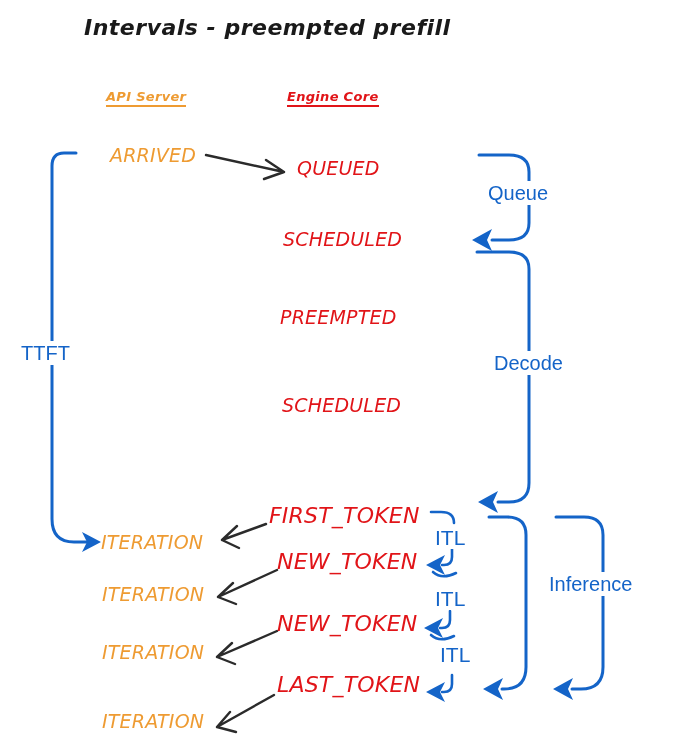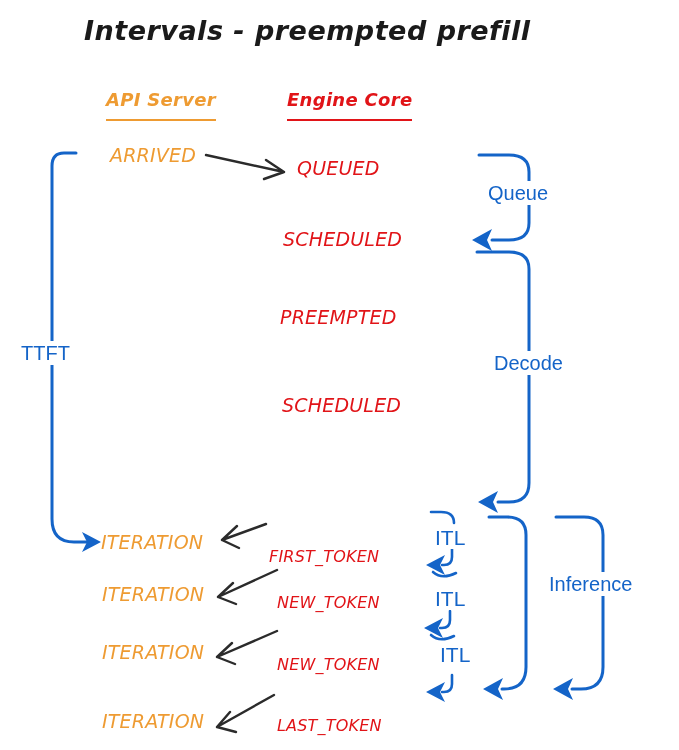--- a/index.html
+++ b/index.html
@@ -9,29 +9,29 @@
     --arrow:#2b2b2b;
   }
   html,body{margin:0;padding:0;background:#ffffff;}
   .canvas{
     position:relative;width:679px;height:750px;background:#ffffff;
     overflow:hidden;font-family:"DejaVu Sans",sans-serif;
   }
   .strokes{position:absolute;left:0;top:0;z-index:1;}
   .lbl{position:absolute;white-space:nowrap;z-index:2;line-height:1.1;}
   .title{
-    font-size:27px;font-weight:600;font-style:italic;color:#1a1a1a;
+    font-size:22px;font-weight:600;font-style:italic;color:#1a1a1a;
     letter-spacing:.5px;
   }
   .hdr{
-    font-size:18px;font-style:italic;font-weight:600;
-    border-bottom:2px solid currentColor;padding-bottom:9px;letter-spacing:.3px;
+    font-size:13px;font-style:italic;font-weight:600;
+    border-bottom:2px solid currentColor;padding-bottom:1px;letter-spacing:.3px;
   }
   .ev{font-size:19px;font-style:italic;font-weight:500;letter-spacing:.2px;}
-  .ev.sm{font-size:16px;margin-top:44px;}
+  .ev.sm{font-size:22px;}
   .orange{color:var(--api-server);}
   .red{color:var(--engine-core);}
   .blue-lbl{
     font-family:"Liberation Sans",sans-serif;color:var(--interval);
     font-size:20px;background:#ffffff;padding:1px 3px;
   }
   .blue-lbl.sm{font-size:21px;padding:0 2px;}
   path.bluestroke{stroke:var(--interval);stroke-width:3;fill:none;stroke-linecap:round;}
   path.bluestroke.thin{stroke-width:2.6;}
   polygon.bluefill{fill:var(--interval);stroke:none;}

